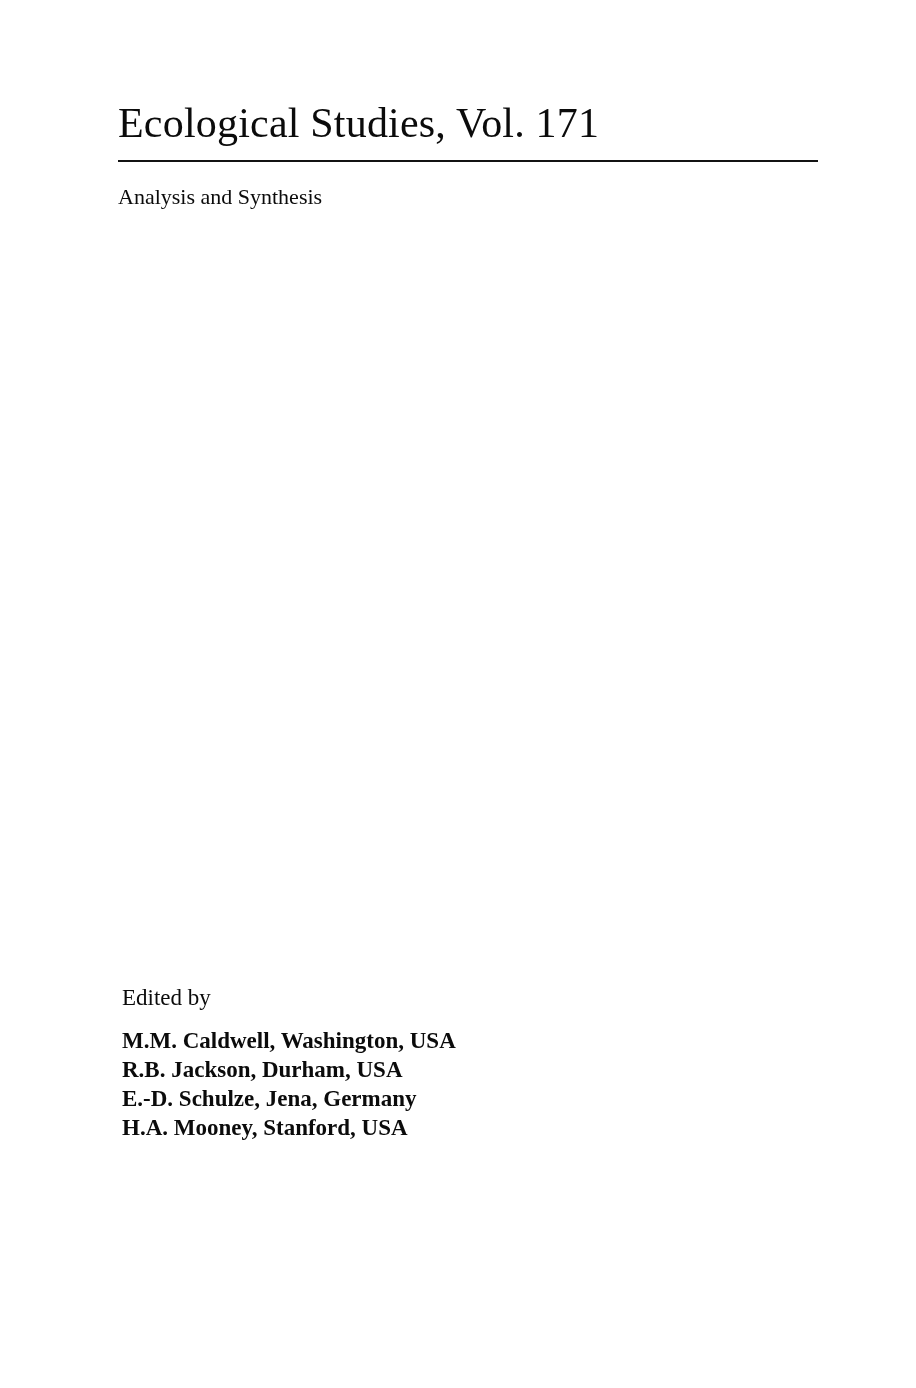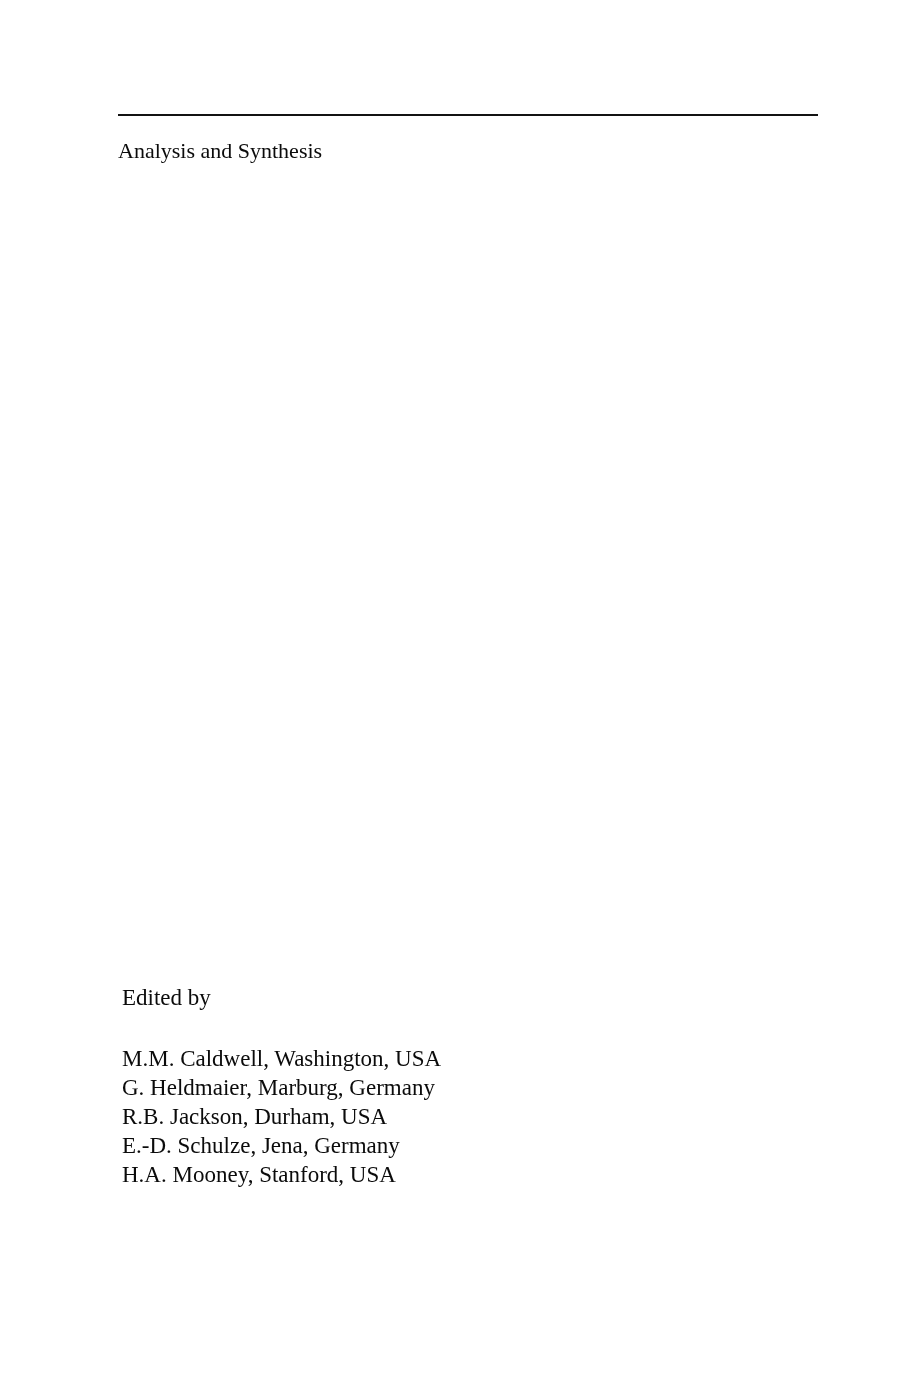--- a/index.html
+++ b/index.html
@@ -56,43 +56,44 @@
     width: 500px;
   }
 
   .edited-by {
     font-size: 23px;
     line-height: 1.2;
   }
 
   .editors-list {
     list-style: none;
-    margin-top: 32px;
+    margin-top: 14px;
+    font-weight: bold;
   }
 
   .editors-list li {
     font-size: 23px;
     line-height: 29px;
     white-space: nowrap;
   }
 </style>
 </head>
 <body>
 
 <div class="page">
 
   <header class="series-header">
+    <h1 class="series-title">Ecological Studies, Vol. 171</h1>
     <hr class="title-rule">
     <p class="series-subtitle">Analysis and Synthesis</p>
   </header>
 
   <section class="editors-block">
     <p class="edited-by">Edited by</p>
     <ul class="editors-list">
       <li>M.M. Caldwell, Washington, USA</li>
-      <li>G. Heldmaier, Marburg, Germany</li>
       <li>R.B. Jackson, Durham, USA</li>
       <li>E.-D. Schulze, Jena, Germany</li>
       <li>H.A. Mooney, Stanford, USA</li>
     </ul>
   </section>
 
 </div>
 
 </body></html>

